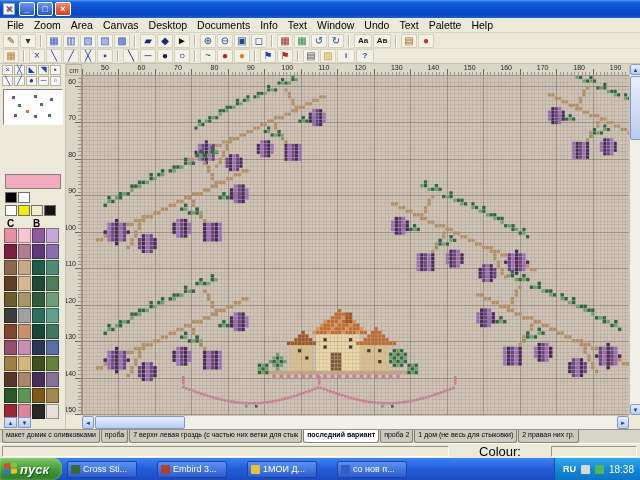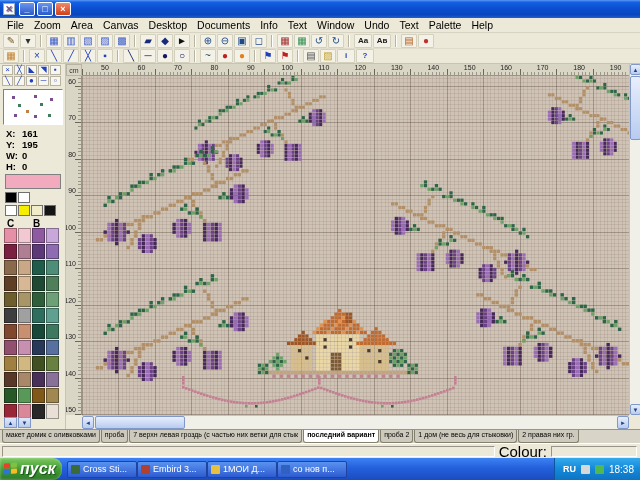--- a/index.html
+++ b/index.html
@@ -88,35 +88,35 @@
   .hscroll .rt{right:0;top:0;width:12px;height:13px;}
   .hscroll .thumb{left:13px;top:0;width:90px;height:13px;}
 
   
   .tabbar{position:absolute;left:0;top:429px;width:640px;height:14px;background:#D8D4C8;display:flex;align-items:flex-start;
     padding-left:2px;overflow:hidden;border-top:1px solid #98948A;}
   .tab{font-size:7px;color:#000;background:#CDC9BC;border:1px solid #84806F;border-top:none;border-radius:0 0 3px 3px;
     padding:1px 3px 1px 3px;margin-right:1px;white-space:nowrap;height:13px;}
   .tab.active{background:#FFFFFF;font-weight:bold;}
   .statusbar{position:absolute;left:0;top:443px;width:640px;height:15px;background:#ECE9D8;border-top:1px solid #FFF;
-    display:flex;align-items:center;font-size:15px;color:#000;}
+    display:flex;align-items:center;font-size:13px;color:#000;gap:26px;}
   .status-msg{flex:1;height:11px;margin:0 4px 0 2px;border:1px solid #98948A;border-bottom-color:#fff;border-right-color:#fff;}
   .colour-label{margin-right:4px;}
   .status-colour-well{width:86px;height:11px;margin-right:3px;border:1px solid #98948A;border-bottom-color:#fff;border-right-color:#fff;background:#ECE9D8;}
 
   
   .taskbar{position:absolute;left:0;top:458px;width:640px;height:22px;display:flex;align-items:center;
     background:linear-gradient(180deg,#3C82F4 0%,#2460DC 45%,#1A4CC0 100%);}
   .startbtn{height:22px;width:62px;display:flex;align-items:center;gap:3px;padding-left:4px;
     background:linear-gradient(180deg,#7CC85C 0%,#3E9A34 55%,#2E7A28 100%);border-radius:0 9px 9px 0;
     box-shadow:inset 0 0 3px rgba(255,255,255,.4);}
-  .start-label{color:#fff;font-weight:bold;font-style:italic;font-size:16px;text-shadow:1px 1px 1px rgba(0,40,0,.6);}
+  .start-label{color:#fff;font-weight:bold;font-style:italic;font-size:13px;text-shadow:1px 1px 1px rgba(0,40,0,.6);}
   .winflag{width:13px;height:12px;display:grid;grid-template-columns:6px 6px;grid-template-rows:5px 5px;gap:1px;transform:skewY(-6deg);}
   .winflag div{border-radius:1px;}
-  .tasks{flex:1;display:flex;gap:0;padding-left:5px;overflow:hidden;}
+  .tasks{flex:1;display:flex;gap:20px;padding-left:5px;overflow:hidden;}
   .taskbtn{width:70px;height:17px;display:flex;align-items:center;gap:3px;padding:0 3px;
     background:linear-gradient(180deg,#5A92F0,#2E5CD0);border:1px solid #1E44A0;border-radius:2px;
     color:#fff;font-size:9px;white-space:nowrap;overflow:hidden;}
   .task-ic{width:9px;height:9px;flex:0 0 9px;border-radius:1px;}
   .task-lb{overflow:hidden;text-overflow:ellipsis;}
   .tray{height:22px;display:flex;align-items:center;gap:5px;padding:0 6px 0 8px;
     background:linear-gradient(180deg,#34AAEE 0%,#1488D8 50%,#0E74C4 100%);border-left:1px solid #0A58A0;color:#fff;}
   .lang{font-size:9px;font-weight:bold;}
   .tray-ic{width:9px;height:9px;border-radius:1px;}
   .clock{font-size:10px;}
@@ -224,26 +224,20 @@
         <div class="pv-dot" style="left: 8px; top: 6px; background: rgb(122, 78, 142);"></div>
         <div class="pv-dot" style="left: 30px; top: 5px; background: rgb(122, 78, 142);"></div>
         <div class="pv-dot" style="left: 46px; top: 8px; background: rgb(122, 78, 142);"></div>
         <div class="pv-dot" style="left: 14px; top: 14px; background: rgb(62, 126, 94);"></div>
         <div class="pv-dot" style="left: 36px; top: 13px; background: rgb(62, 126, 94);"></div>
         <div class="pv-dot" style="left: 10px; top: 24px; background: rgb(122, 78, 142);"></div>
         <div class="pv-dot" style="left: 30px; top: 25px; background: rgb(122, 78, 142);"></div>
         <div class="pv-dot" style="left: 22px; top: 20px; background: rgb(192, 128, 64);"></div>
         <div class="pv-dot" style="left: 44px; top: 24px; background: rgb(62, 126, 94);"></div>
       </div>
-    <div class="coords">
-      <div class="coord"><span class="cl">X:</span><span>161</span></div>
-      <div class="coord"><span class="cl">Y:</span><span>195</span></div>
-      <div class="coord"><span class="cl">W:</span><span>0</span></div>
-      <div class="coord"><span class="cl">H:</span><span>0</span></div>
-    </div>
     <div class="colour-well" style="background: rgb(242, 170, 190);"></div>
     <div class="swrow r1">
         <div class="sw" style="background: rgb(0, 0, 0);"></div>
         <div class="sw" style="background: rgb(255, 255, 255);"></div>
       </div>
     <div class="swrow r2">
         <div class="sw" style="background: rgb(255, 255, 255);"></div>
         <div class="sw" style="background: rgb(245, 238, 0);"></div>
         <div class="sw" style="background: rgb(240, 236, 200);"></div>
         <div class="sw" style="background: rgb(20, 20, 20);"></div>

